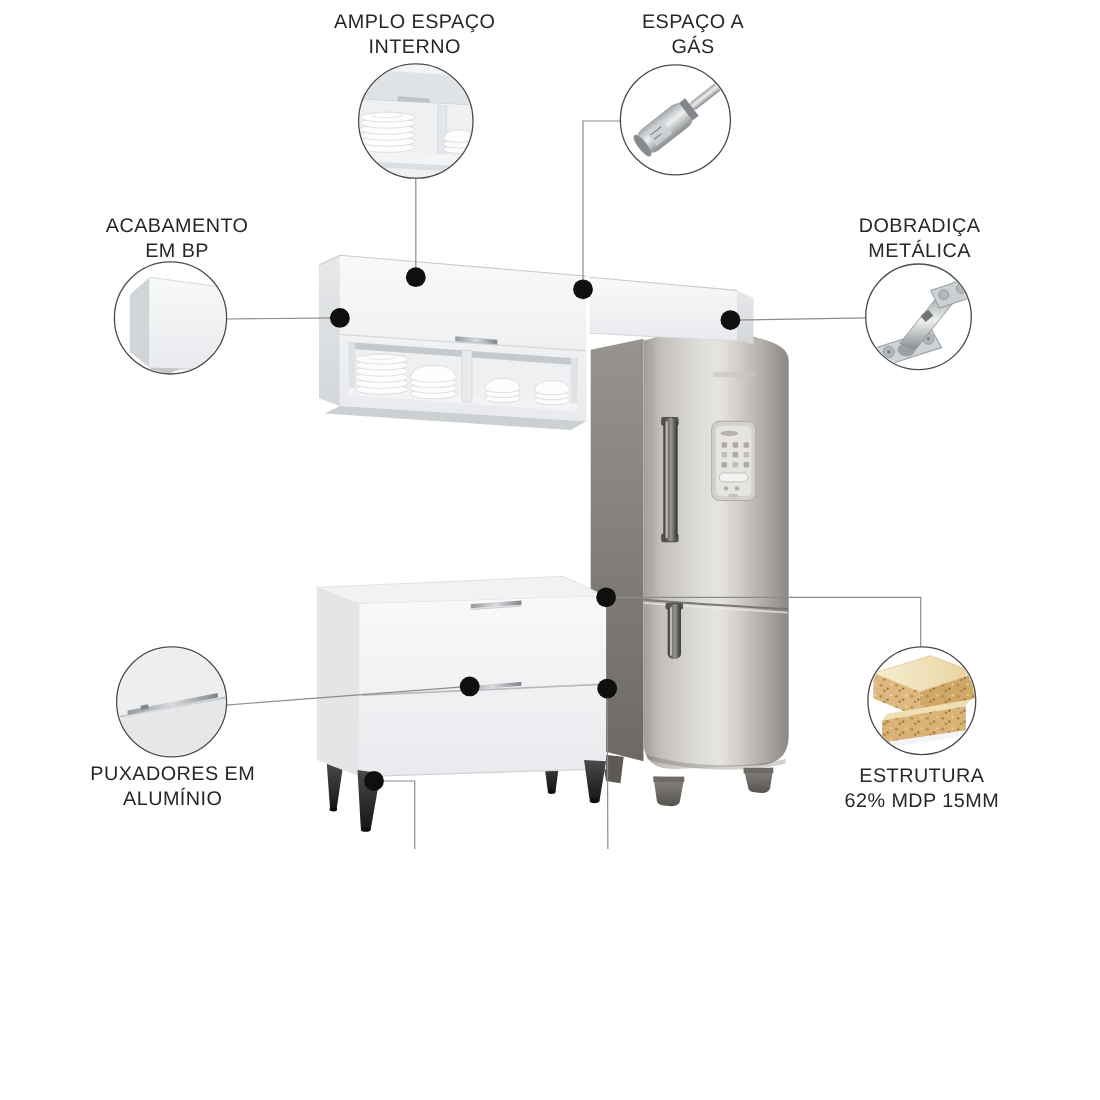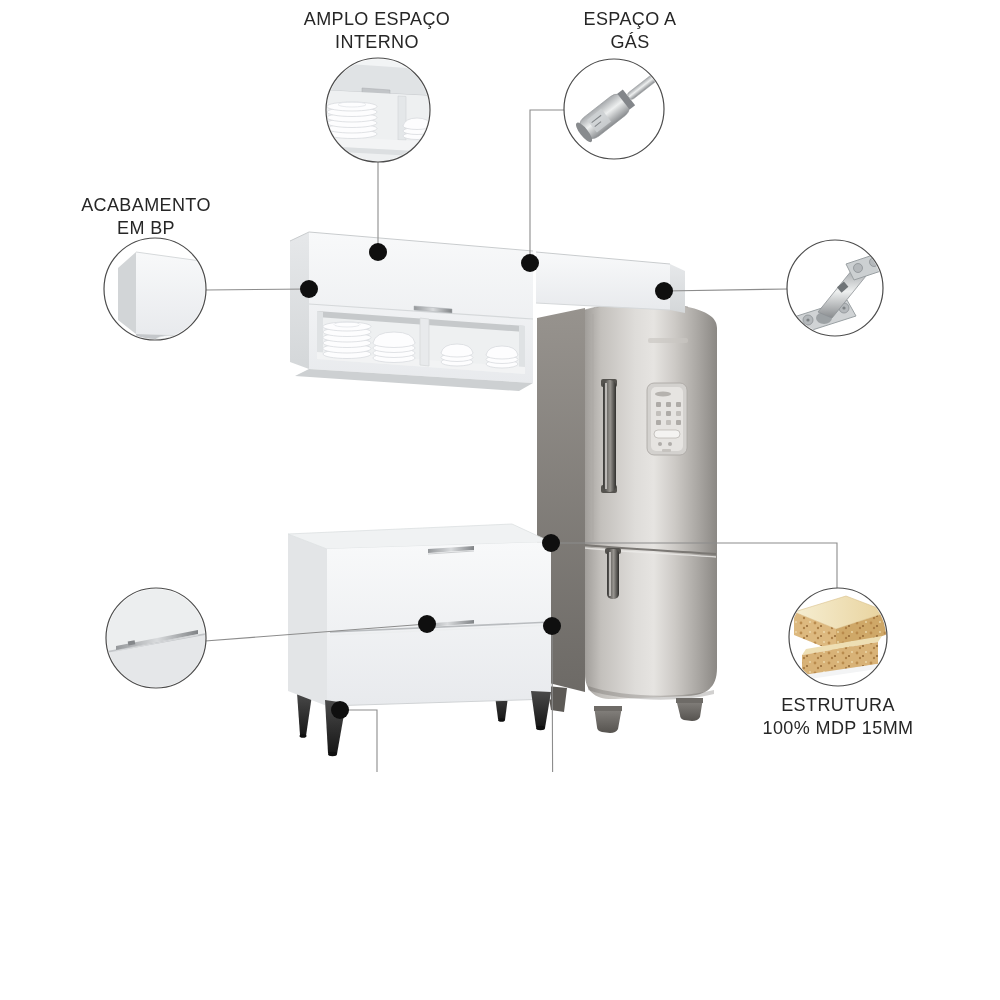--- a/index.html
+++ b/index.html
@@ -388,18 +388,22 @@
     <circle cx="551" cy="543" r="9"></circle>
     <circle cx="552" cy="626" r="9"></circle>
     <circle cx="340" cy="710" r="9"></circle>
   </g>
 </svg>
 
 <div class="label" style="left:377px;top:8px">AMPLO ESPAÇO
 INTERNO</div>
 <div class="label" style="left:630px;top:8px">ESPAÇO A
 GÁS</div>
-<div class="label" style="left:146px;top:194px">ACABAMENTO
+<div class="label" style="left:161px;top:194px">ACABAMENTO
 EM BP</div>
+<div class="label" style="left:836px;top:194px">DOBRADIÇA
+METÁLICA</div>
+<div class="label" style="left:157px;top:692px">PUXADORES EM
+ALUMÍNIO</div>
 <div class="label" style="left:838px;top:694px">ESTRUTURA
-100% MDP 15MM</div>
+62% MDP 15MM</div>
 
 </div>
 
 </body></html>

